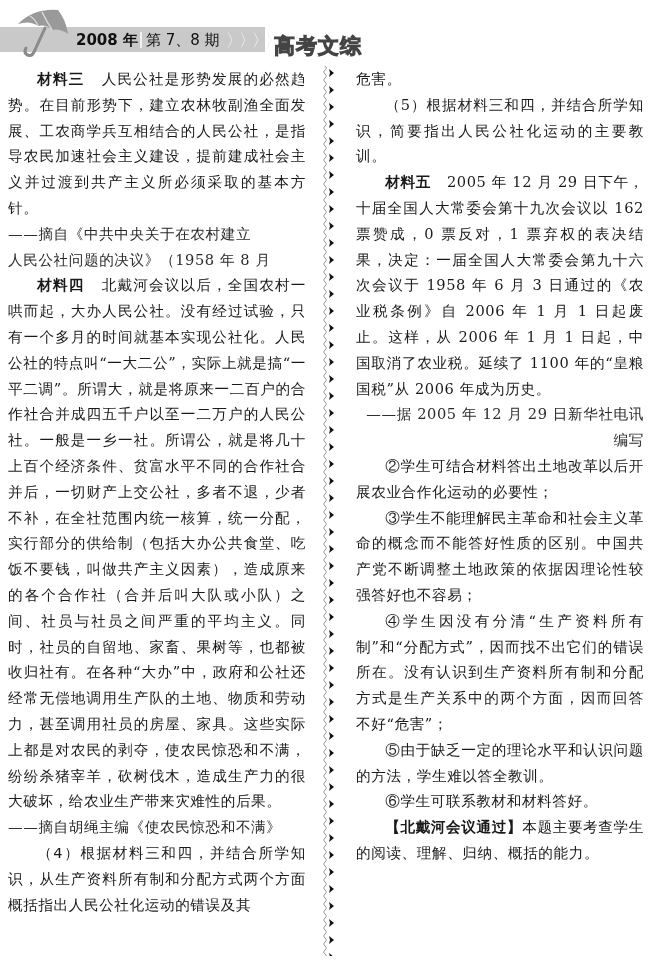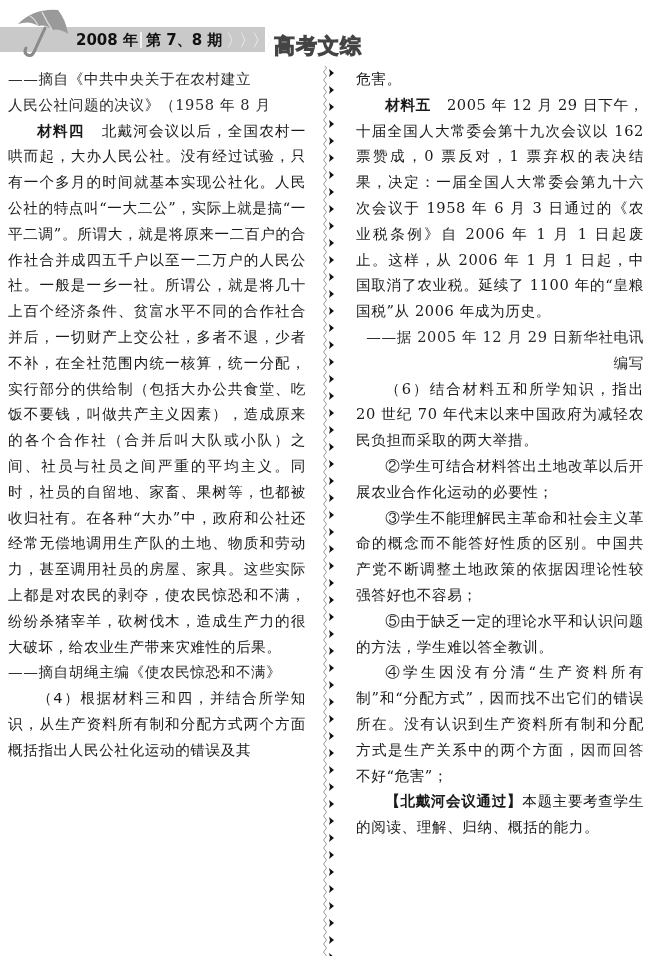--- a/index.html
+++ b/index.html
@@ -16,21 +16,21 @@
     .header-year {
       position: absolute; left: 76px; top: 28px; height: 24px; line-height: 24px;
       font-family: "DejaVu Sans", "Liberation Sans", sans-serif; font-weight: bold;
       font-size: 15px; color: #111;
     }
     .header-sep {
       position: absolute; left: 140px; top: 32px; width: 2px; height: 16px; background: #f2f2f2;
     }
     .header-issue {
       position: absolute; left: 146px; top: 28px; height: 24px; line-height: 24px;
-      font-family: "DejaVu Sans", "Liberation Sans", sans-serif; font-weight: bold;
+      font-family: "DejaVu Sans", "Liberation Sans", sans-serif; font-weight: normal;
       font-size: 15px; color: #111;
     }
     .header-arrows {
       position: absolute; left: 226px; top: 28px; height: 24px; line-height: 24px;
       font-family: "DejaVu Sans", sans-serif; font-size: 17px; color: #efefef;
       letter-spacing: -4px;
     }
     .header-title {
       position: absolute; left: 274px; top: 32px; height: 28px; line-height: 28px;
       font-family: "DejaVu Sans", "Liberation Sans", sans-serif; font-weight: bold;
@@ -73,20 +73,23 @@
     </svg>
   </span>
   <span class="header-year">2008 年</span>
   <span class="header-sep"></span>
   <span class="header-issue">第 7、8 期</span>
   <span class="header-arrows">〉〉〉〉</span>
   <span class="header-title">高考文综</span>
 </div>
 
 <div class="col col-left">
+  <p class="p">
+    <span class="label">材料三</span>&nbsp;&nbsp;&nbsp;<span>人民公社是形势发展的必然趋势。在目前形势下，建立农林牧副渔全面发展、工农商学兵互相结合的人民公社，是指导农民加速社会主义建设，提前建成社会主义并过渡到共产主义所必须采取的基本方针。</span>
+  </p>
   <p class="src">——摘自《中共中央关于在农村建立</p>
   <p class="src">人民公社问题的决议》（1958 年 8 月</p>
   <p class="p">
     <span class="label">材料四</span>&nbsp;&nbsp;&nbsp;<span>北戴河会议以后，全国农村一哄而起，大办人民公社。没有经过试验，只有一个多月的时间就基本实现公社化。人民公社的特点叫“一大二公”，实际上就是搞“一平二调”。所谓大，就是将原来一二百户的合作社合并成四五千户以至一二万户的人民公社。一般是一乡一社。所谓公，就是将几十上百个经济条件、贫富水平不同的合作社合并后，一切财产上交公社，多者不退，少者不补，在全社范围内统一核算，统一分配，实行部分的供给制（包括大办公共食堂、吃饭不要钱，叫做共产主义因素），造成原来的各个合作社（合并后叫大队或小队）之间、社员与社员之间严重的平均主义。同时，社员的自留地、家畜、果树等，也都被收归社有。在各种“大办”中，政府和公社还经常无偿地调用生产队的土地、物质和劳动力，甚至调用社员的房屋、家具。这些实际上都是对农民的剥夺，使农民惊恐和不满，纷纷杀猪宰羊，砍树伐木，造成生产力的很大破坏，给农业生产带来灾难性的后果。</span>
   </p>
   <p class="src">——摘自胡绳主编《使农民惊恐和不满》</p>
   <p class="p">
     <span class="qnum">（4）根据材料三和四，并结合所学知识，从生产资料所有制和分配方式两个方面概括指出人民公社化运动的错误及其</span>
   </p>
 </div>
@@ -101,26 +104,27 @@
         <path d="M7 3 L12 7 L7 11 L8 7 Z" fill="#111"></path>
       </pattern>
     </defs>
     <rect x="0" y="0" width="14" height="890" fill="url(#wave)"></rect>
     <rect x="0" y="0" width="14" height="890" fill="url(#pts)"></rect>
   </svg>
 </div>
 
 <div class="col col-right">
   <p class="p noindent">危害。</p>
+  <p class="p">（5）根据材料三和四，并结合所学知识，简要指出人民公社化运动的主要教训。</p>
   <p class="p">
     <span class="label">材料五</span>&nbsp;&nbsp;&nbsp;<span>2005 年 12 月 29 日下午，十届全国人大常委会第十九次会议以 162 票赞成，0 票反对，1 票弃权的表决结果，决定：一届全国人大常委会第九十六次会议于 1958 年 6 月 3 日通过的《农业税条例》自 2006 年 1 月 1 日起废止。这样，从 2006 年 1 月 1 日起，中国取消了农业税。延续了 1100 年的“皇粮国税”从 2006 年成为历史。</span>
   </p>
   <p class="src-left">——据 2005 年 12 月 29 日新华社电讯编写</p>
-  <p class="p">（6）结合材料五和所学知识，指出 20 世纪 70 年代末以来中国政府为减轻农民负担而采取的两大举措。</p>
   <p class="p">②学生可结合材料答出土地改革以后开展农业合作化运动的必要性；</p>
   <p class="p">③学生不能理解民主革命和社会主义革命的概念而不能答好性质的区别。中国共产党不断调整土地政策的依据因理论性较强答好也不容易；</p>
+  <p class="p">④学生因没有分清“生产资料所有制”和“分配方式”，因而找不出它们的错误所在。没有认识到生产资料所有制和分配方式是生产关系中的两个方面，因而回答不好“危害”；</p>
   <p class="p">⑤由于缺乏一定的理论水平和认识问题的方法，学生难以答全教训。</p>
-  <p class="p">④学生因没有分清“生产资料所有制”和“分配方式”，因而找不出它们的错误所在。没有认识到生产资料所有制和分配方式是生产关系中的两个方面，因而回答不好“危害”；</p>
+  <p class="p">⑥学生可联系教材和材料答好。</p>
   <p class="p">
     <span class="label">【北戴河会议通过】</span><span>本题主要考查学生的阅读、理解、归纳、概括的能力。</span>
   </p>
 
 </div>
 
 </body></html>

